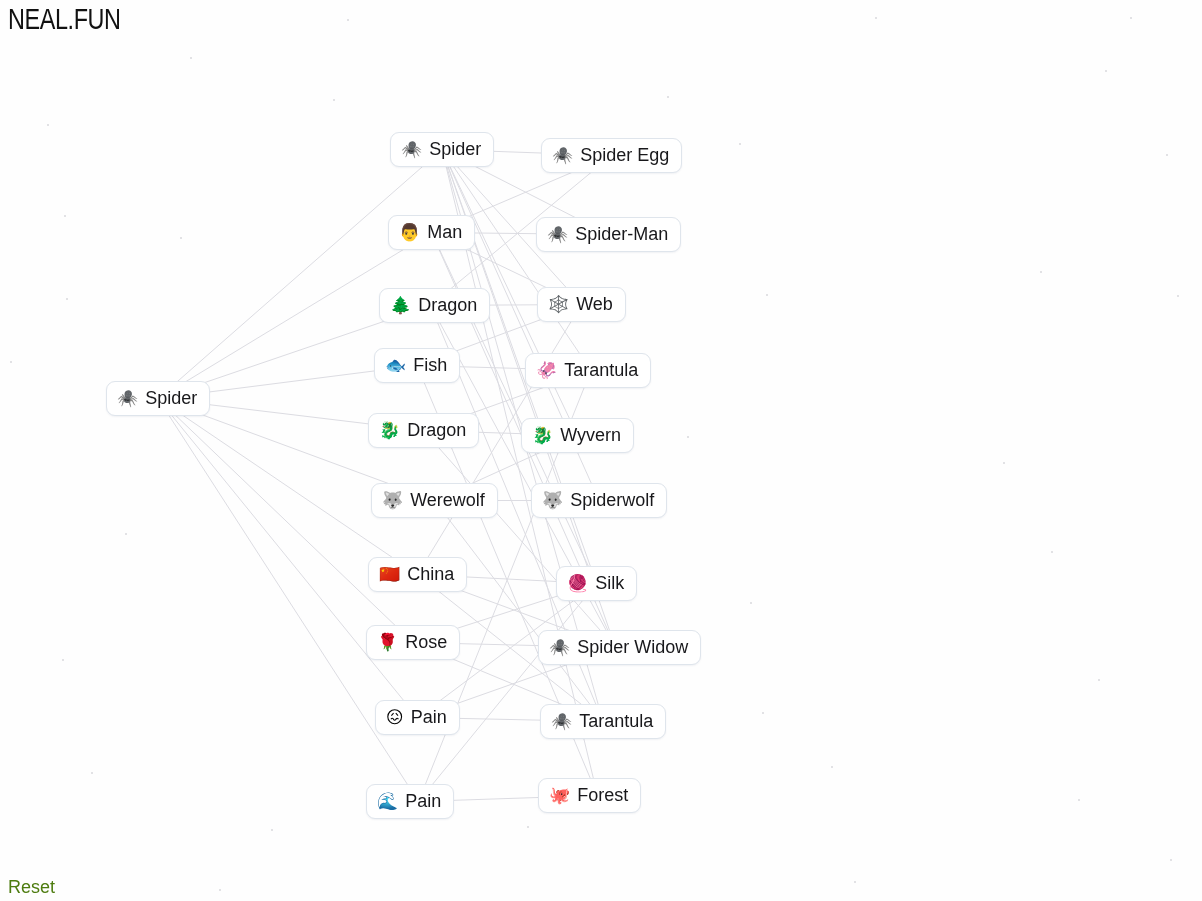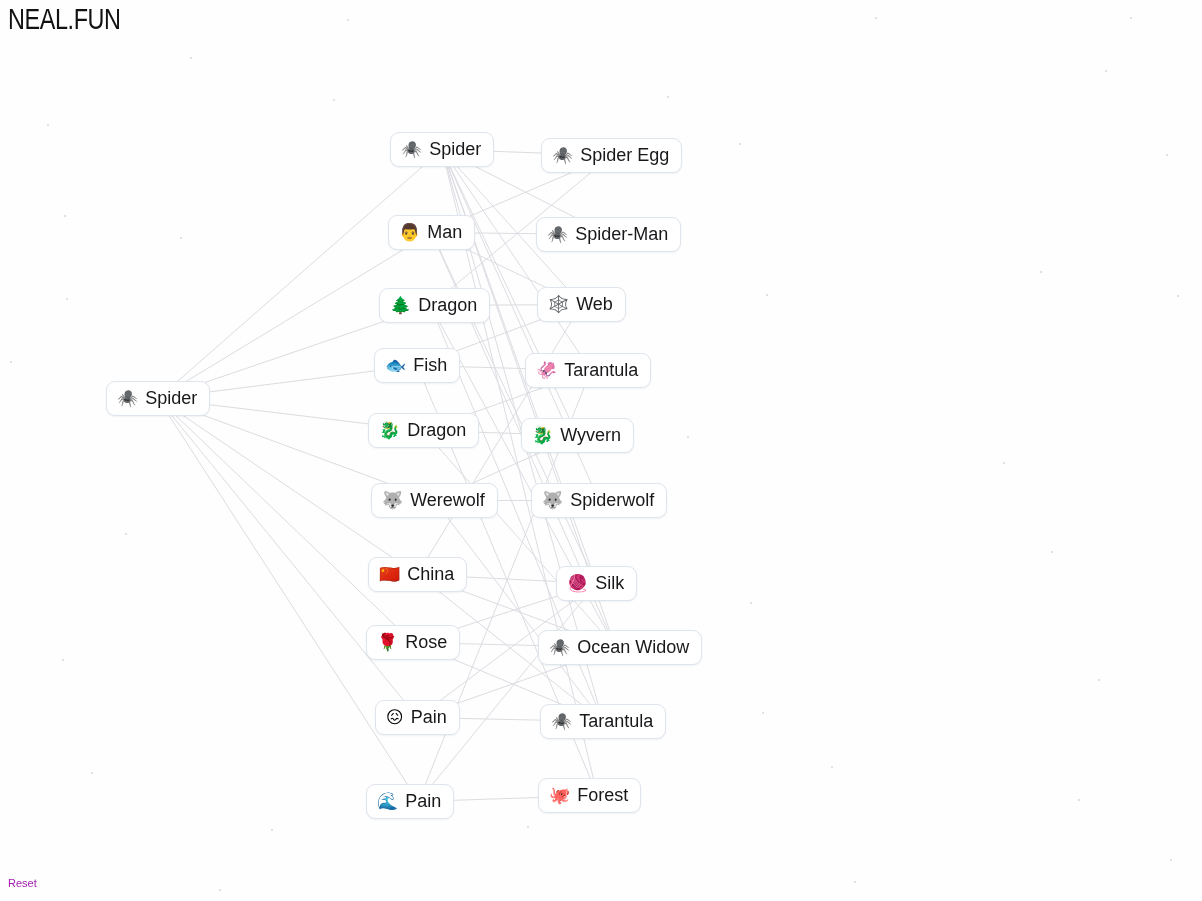--- a/index.html
+++ b/index.html
@@ -62,22 +62,22 @@
   .node .label {
     font-size: 18px;
     line-height: 24px;
     color: #18181b;
     font-weight: 400;
   }
   
   #reset {
     position: absolute;
     left: 8px; top: 877px;
-    font-size: 11px;
-    color: #a21caf;
+    font-size: 18px;
+    color: #4d7c0f;
     cursor: pointer;
     user-select: none;
   }
 </style>
 </head>
 <body>
 
 <div id="app">
 
   <div id="dots">
@@ -232,21 +232,21 @@
       <div class="node" style="left: 556px; top: 566px;">
         <span class="emoji">🧶</span>
         <span class="label">Silk</span>
       </div>
       <div class="node" style="left: 366px; top: 625px;">
         <span class="emoji">🌹</span>
         <span class="label">Rose</span>
       </div>
       <div class="node" style="left: 538px; top: 630px;">
         <span class="emoji">🕷️</span>
-        <span class="label">Ocean Widow</span>
+        <span class="label">Spider Widow</span>
       </div>
       <div class="node" style="left: 375px; top: 700px;">
         <span class="emoji">😖</span>
         <span class="label">Pain</span>
       </div>
       <div class="node" style="left: 540px; top: 704px;">
         <span class="emoji">🕷️</span>
         <span class="label">Tarantula</span>
       </div>
       <div class="node" style="left: 366px; top: 784px;">

